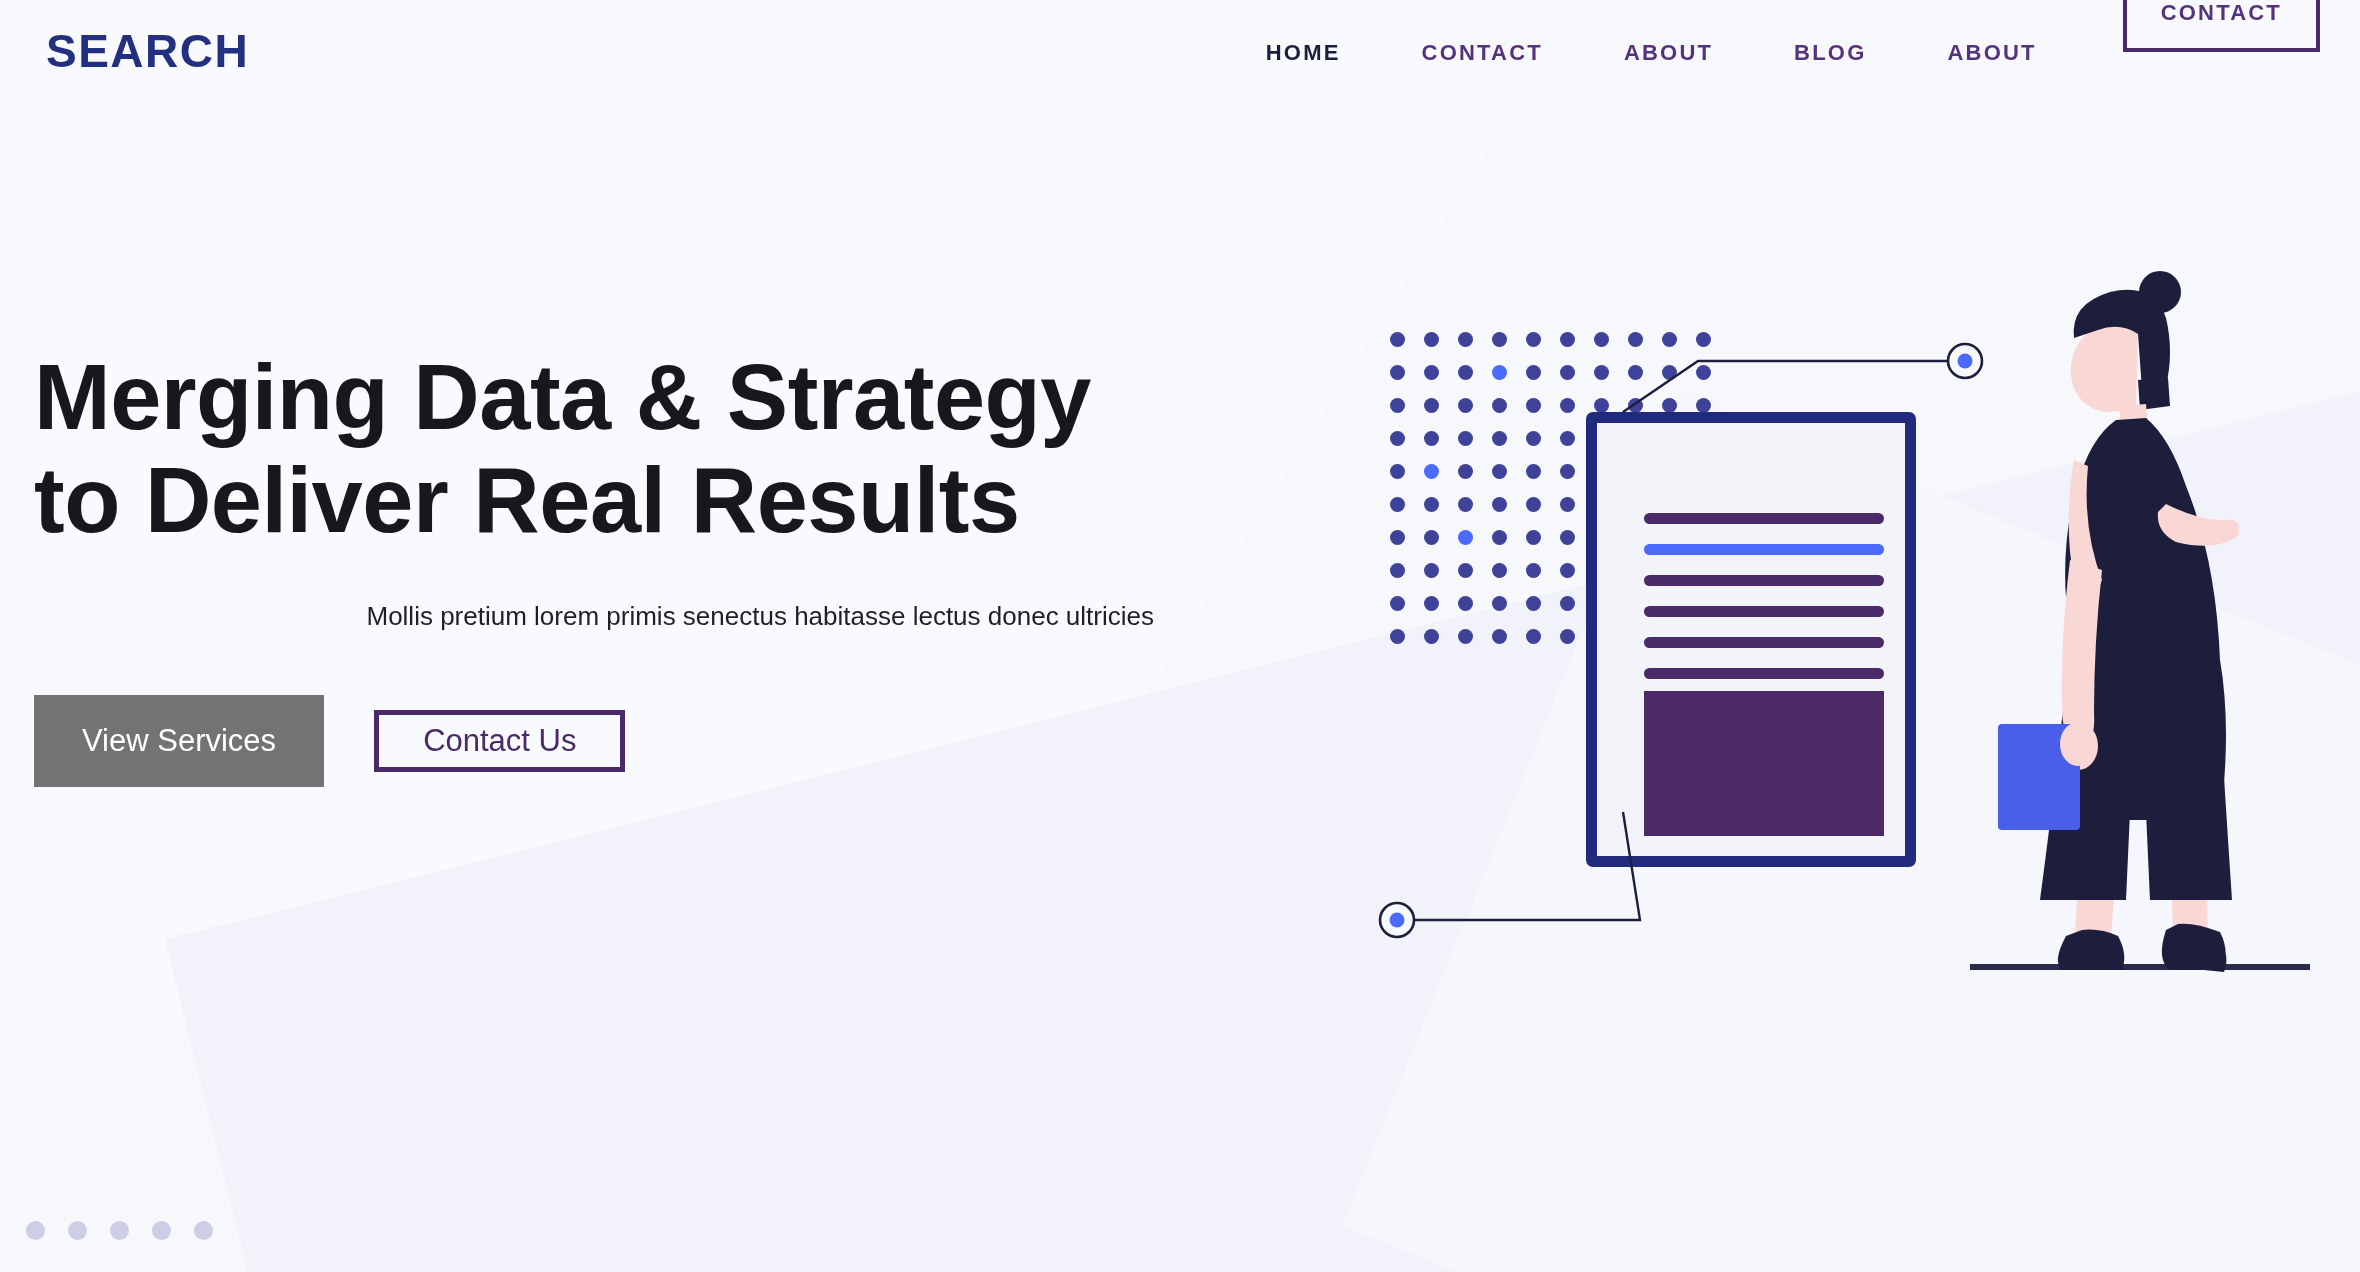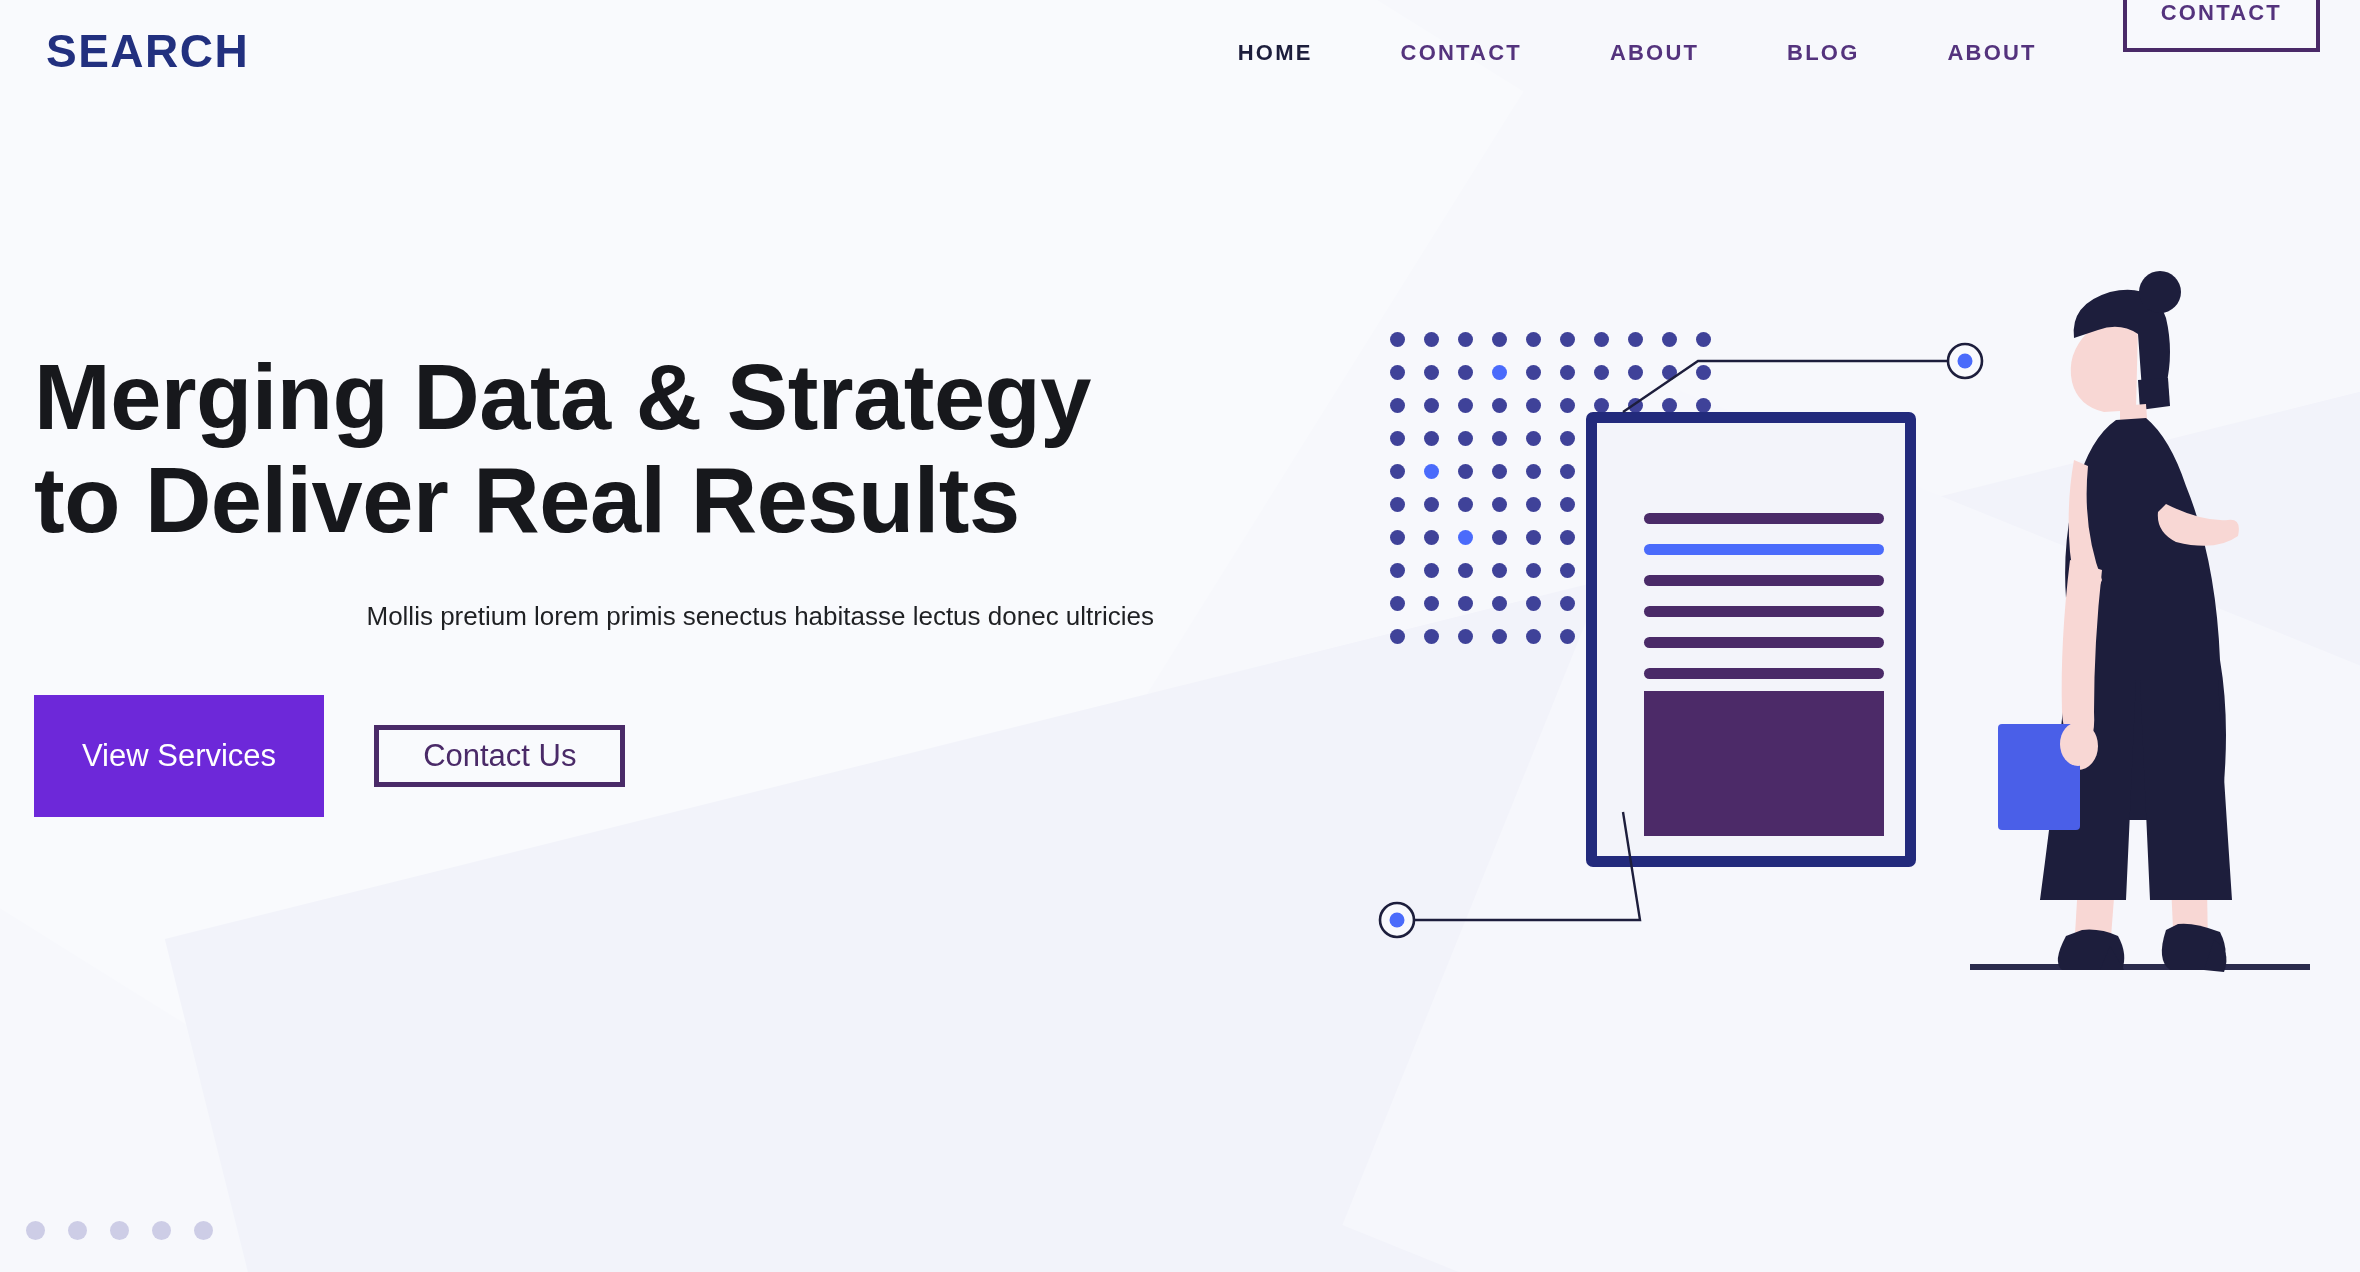--- a/index.html
+++ b/index.html
@@ -52,21 +52,21 @@
     letter-spacing:1.5px;
     color:#22307f;
     line-height:1;
   }
   .nav {
     position:absolute; right:0; top:0;
     height:108px;
     display:flex; align-items:flex-start;
   }
   .nav-list {
-    display:flex; align-items:center; gap:12px;
+    display:flex; align-items:center; gap:5px;
     list-style:none;
     margin-top:40px;
     text-align:center;
   }
   .nav-item {
     font-size:22px; font-weight:bold;
     letter-spacing:2.2px;
     color:#54337d;
     padding:0 38px;
     white-space:nowrap;
@@ -107,25 +107,25 @@
     line-height:1.58;
     color:#1f2023;
     max-width:1120px;
     text-align:right;
   }
   .hero-actions {
     margin-top:58px;
     display:flex; align-items:center;
   }
   .btn-primary {
-    background:#6d28d9;
+    background:#737373;
     color:#ffffff;
     border:none;
     font-size:31px;
-    padding:43px 48px;
+    padding:28px 48px;
     cursor:pointer;
     font-family:"Liberation Sans", sans-serif;
   }
   .btn-secondary {
     margin-left:50px;
     background:transparent;
     color:#4a2a68;
     border:5px solid #4a2a68;
     font-size:31px;
     padding:8px 44px;

